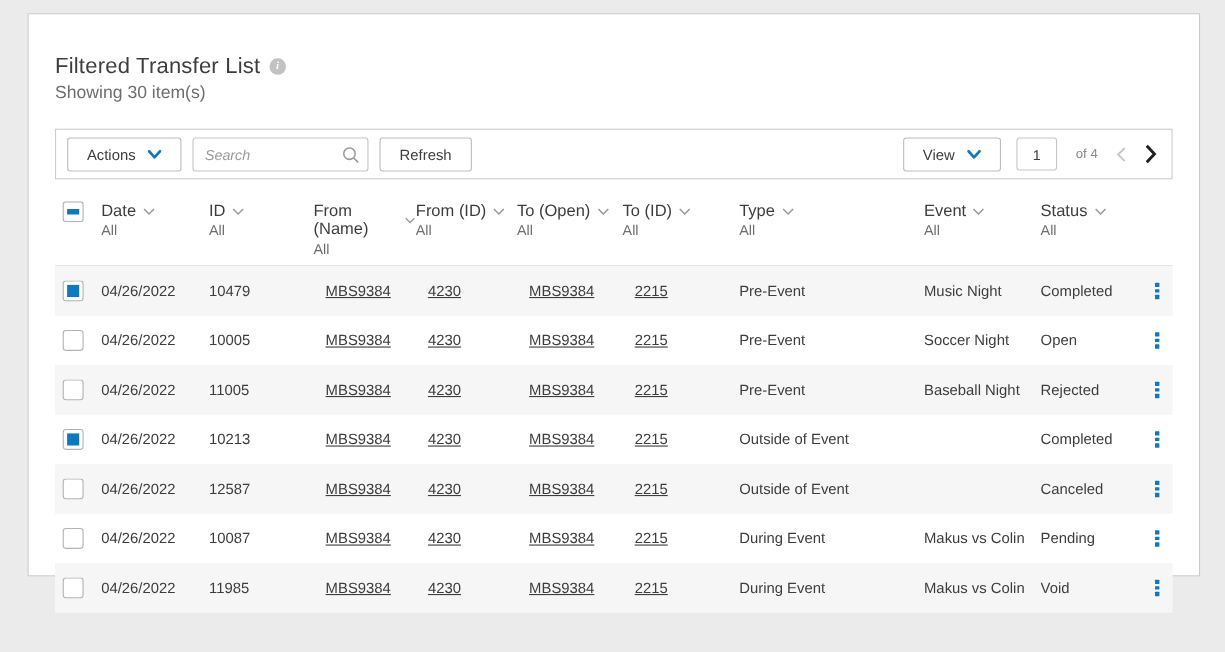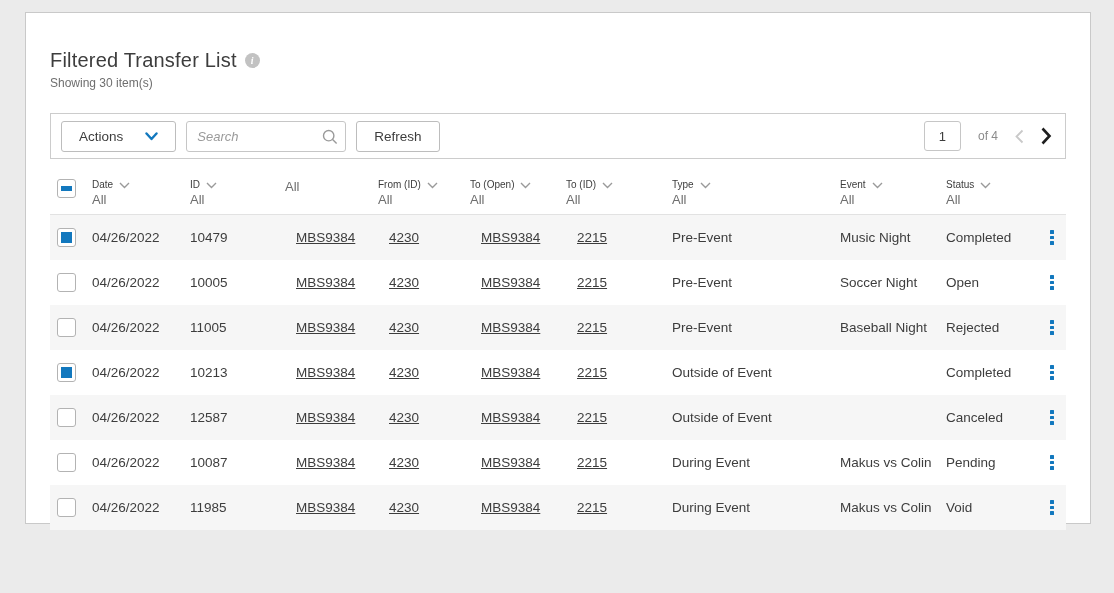--- a/index.html
+++ b/index.html
@@ -7,46 +7,46 @@
   body { background:#ebebeb; font-family:"Liberation Sans", sans-serif; color:#3d3d3d; position:relative; }
 
   .card { position:absolute; left:25px; top:12px; width:1066px; height:512px;
           background:#ffffff; border:1px solid var(--card-border,#c9c9c9); padding:0 24px; }
 
   .title-row { margin-top:36px; display:flex; align-items:center; gap:8px; }
   .page-title { font-size:20px; font-weight:400; color:#3d3d3d; letter-spacing:.2px; }
   .info-icon { width:15px; height:15px; border-radius:50%; background:#c2c2c2; color:#fff;
                font:italic bold 10px "Liberation Serif", serif; display:flex; align-items:center;
                justify-content:center; cursor:pointer; flex:none; }
-  .subtitle { font-size:12px; color:var(--text-secondary,#6e6e6e); margin-top:4px; }
+  .subtitle { font-size:16px; color:var(--text-secondary,#6e6e6e); margin-top:4px; }
 
   .toolbar { margin-top:23px; border:1px solid var(--toolbar-border,#ccc); height:46px;
              display:flex; align-items:center; padding:0 10px; gap:10px; }
   .btn { height:31px; background:#fff; border:1px solid #bdbdbd; border-radius:3px;
-         display:inline-flex; align-items:center; gap:22px;
+         display:inline-flex; align-items:center; gap:11px;
          font-size:13.5px; color:#3d3d3d; padding:0 17px; cursor:pointer; font-family:inherit; }
   .chev-btn { flex:none; }
   .search-wrap { position:relative; display:inline-flex; }
   .search-input { width:160px; height:31px; border:1px solid #c6c6c6; border-radius:3px;
                   padding:0 30px 0 10px; font-size:13px; color:#0c4a6e; font-family:inherit; outline:none; }
   .search-input::placeholder { font-style:italic; color:#9a9a9a; }
   .search-icon { position:absolute; right:8px; top:8px; cursor:pointer; }
   .spacer { flex:1; }
   .page-input { width:37px; height:30px; border:1px solid #c6c6c6; border-radius:3px; text-align:center;
                 font-size:13px; color:#3d3d3d; font-family:inherit; outline:none; margin-left:4px; }
   .of-label { font-size:12px; color:#8b8b8b; margin:0 3px 0 7px; }
   .pg-btn { background:none; border:none; padding:2px 3px; display:flex; align-items:center; cursor:pointer; }
 
   .thead, .trow { display:grid;
     grid-template-columns:42px 98px 95px 93px 92px 96px 106px 168px 106px 1fr 28px;
     align-items:center; }
   .thead { margin-top:12px; align-items:start; padding:8px 0 7px; border-bottom:1px solid #e2e2e2; }
   .hcell { display:flex; flex-direction:column; gap:2px; }
   .hlabel-row { display:flex; align-items:center; gap:6px; }
-  .hlabel { font-size:10px; color:#3d3d3d; }
+  .hlabel { font-size:15px; color:#3d3d3d; }
   .hfilter { font-size:13px; color:var(--text-secondary,#6e6e6e); 
              cursor:pointer; align-self:flex-start; }
   .chev-head { margin-top:1px; cursor:pointer; }
 
   .trow { height:45px; }
   .trow.stripe { background:var(--row-stripe,#f6f6f6); }
   .cell { font-size:13.5px; color:#3d3d3d; overflow:hidden; white-space:nowrap; }
   .cb-cell { padding-left:7px; display:flex; align-items:center; }
   .rlink { color:#3d3d3d; text-decoration:underline; cursor:pointer;margin-left:11px; }
 
@@ -86,20 +86,26 @@
           <line x1="10.6" y1="10.6" x2="14.6" y2="14.6" stroke="#9a9a9a" stroke-width="1.4"></line>
         </svg>
     </div>
 
     <button class="btn">
       <span>Refresh</span>
     </button>
 
     <div class="spacer"></div>
 
+    <button class="btn">
+      <span>View</span>
+      <svg class="chev-btn" width="13" height="9" viewBox="0 0 13 9">
+          <polyline points="1.5,1.5 6.5,7 11.5,1.5" fill="none" stroke="#1278be" stroke-width="2.4" stroke-linecap="round" stroke-linejoin="round"></polyline>
+        </svg>
+    </button>
 
 
     <input class="page-input" value="1" style="">
     <span class="of-label">of 4</span>
 
     <button class="pg-btn">
       <svg width="10" height="15" viewBox="0 0 10 15">
           <polyline points="8.5,1.5 2.5,7.5 8.5,13.5" fill="none" stroke="#c9c9c9" stroke-width="1.8"></polyline>
         </svg>
     </button>
@@ -128,20 +134,26 @@
       <div class="hcell">
         <div class="hlabel-row">
           <span class="hlabel">ID</span>
           <svg class="chev-head" width="11" height="7" viewBox="0 0 11 7">
             <polyline points="1,1 5.5,5.5 10,1" fill="none" stroke="#9a9a9a" stroke-width="1.4"></polyline>
           </svg>
         </div>
         <a class="hfilter">All</a>
       </div>
       <div class="hcell">
+        <div class="hlabel-row">
+          <span class="hlabel">From (Name)</span>
+          <svg class="chev-head" width="11" height="7" viewBox="0 0 11 7">
+            <polyline points="1,1 5.5,5.5 10,1" fill="none" stroke="#9a9a9a" stroke-width="1.4"></polyline>
+          </svg>
+        </div>
         <a class="hfilter">All</a>
       </div>
       <div class="hcell">
         <div class="hlabel-row">
           <span class="hlabel">From (ID)</span>
           <svg class="chev-head" width="11" height="7" viewBox="0 0 11 7">
             <polyline points="1,1 5.5,5.5 10,1" fill="none" stroke="#9a9a9a" stroke-width="1.4"></polyline>
           </svg>
         </div>
         <a class="hfilter">All</a>

